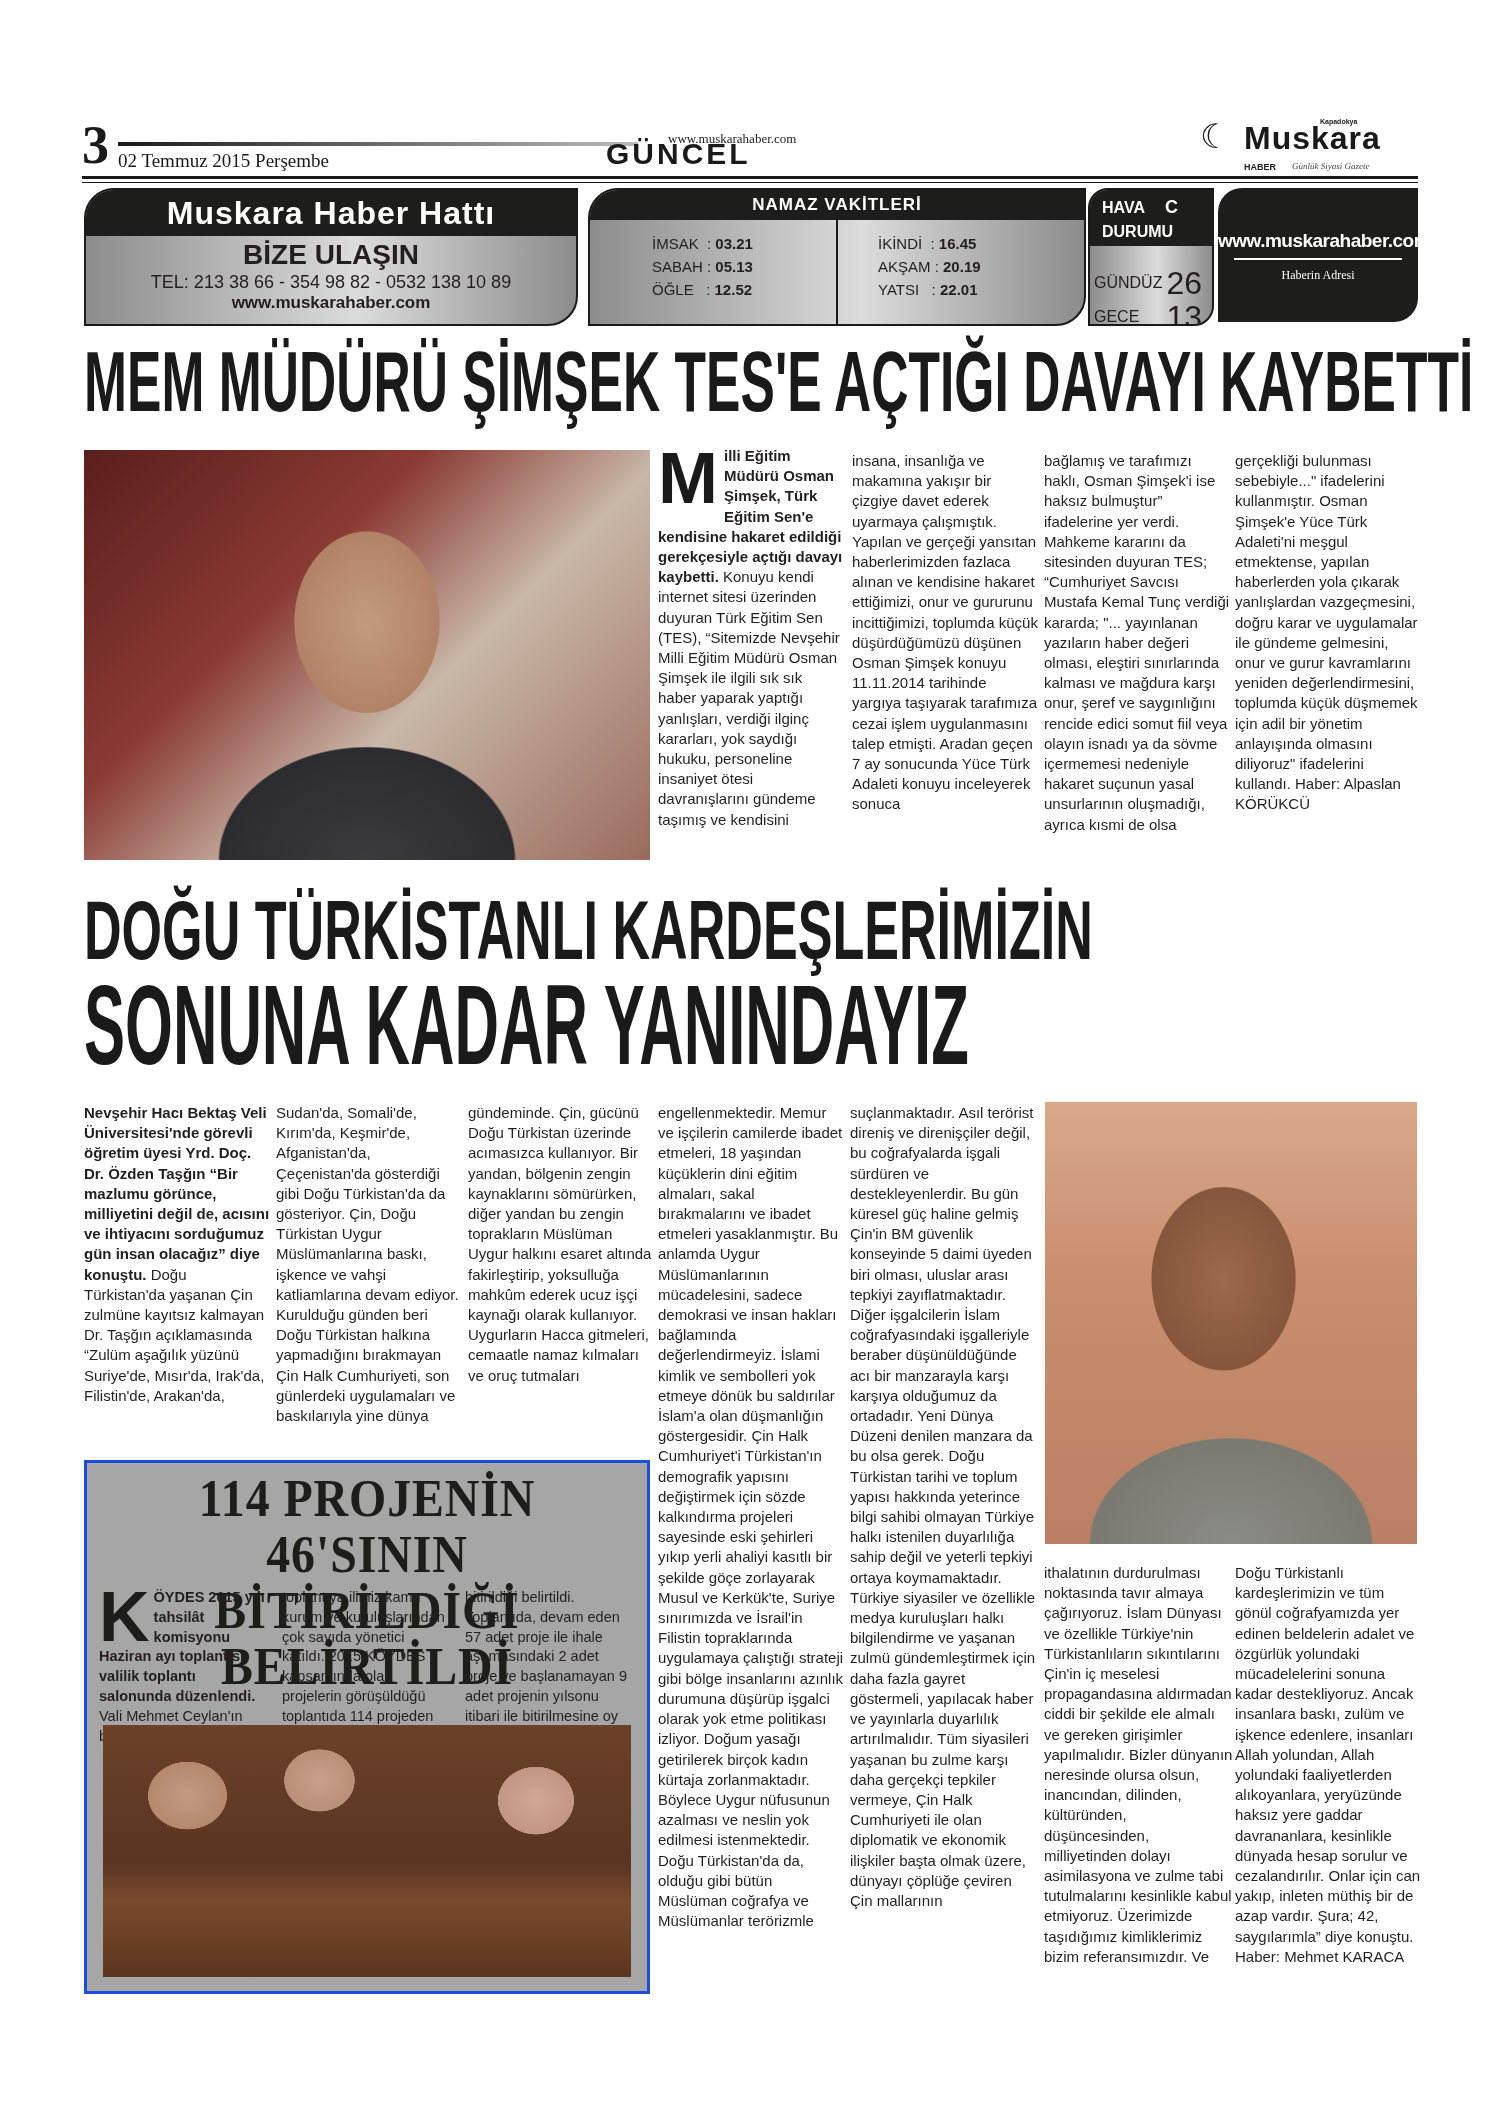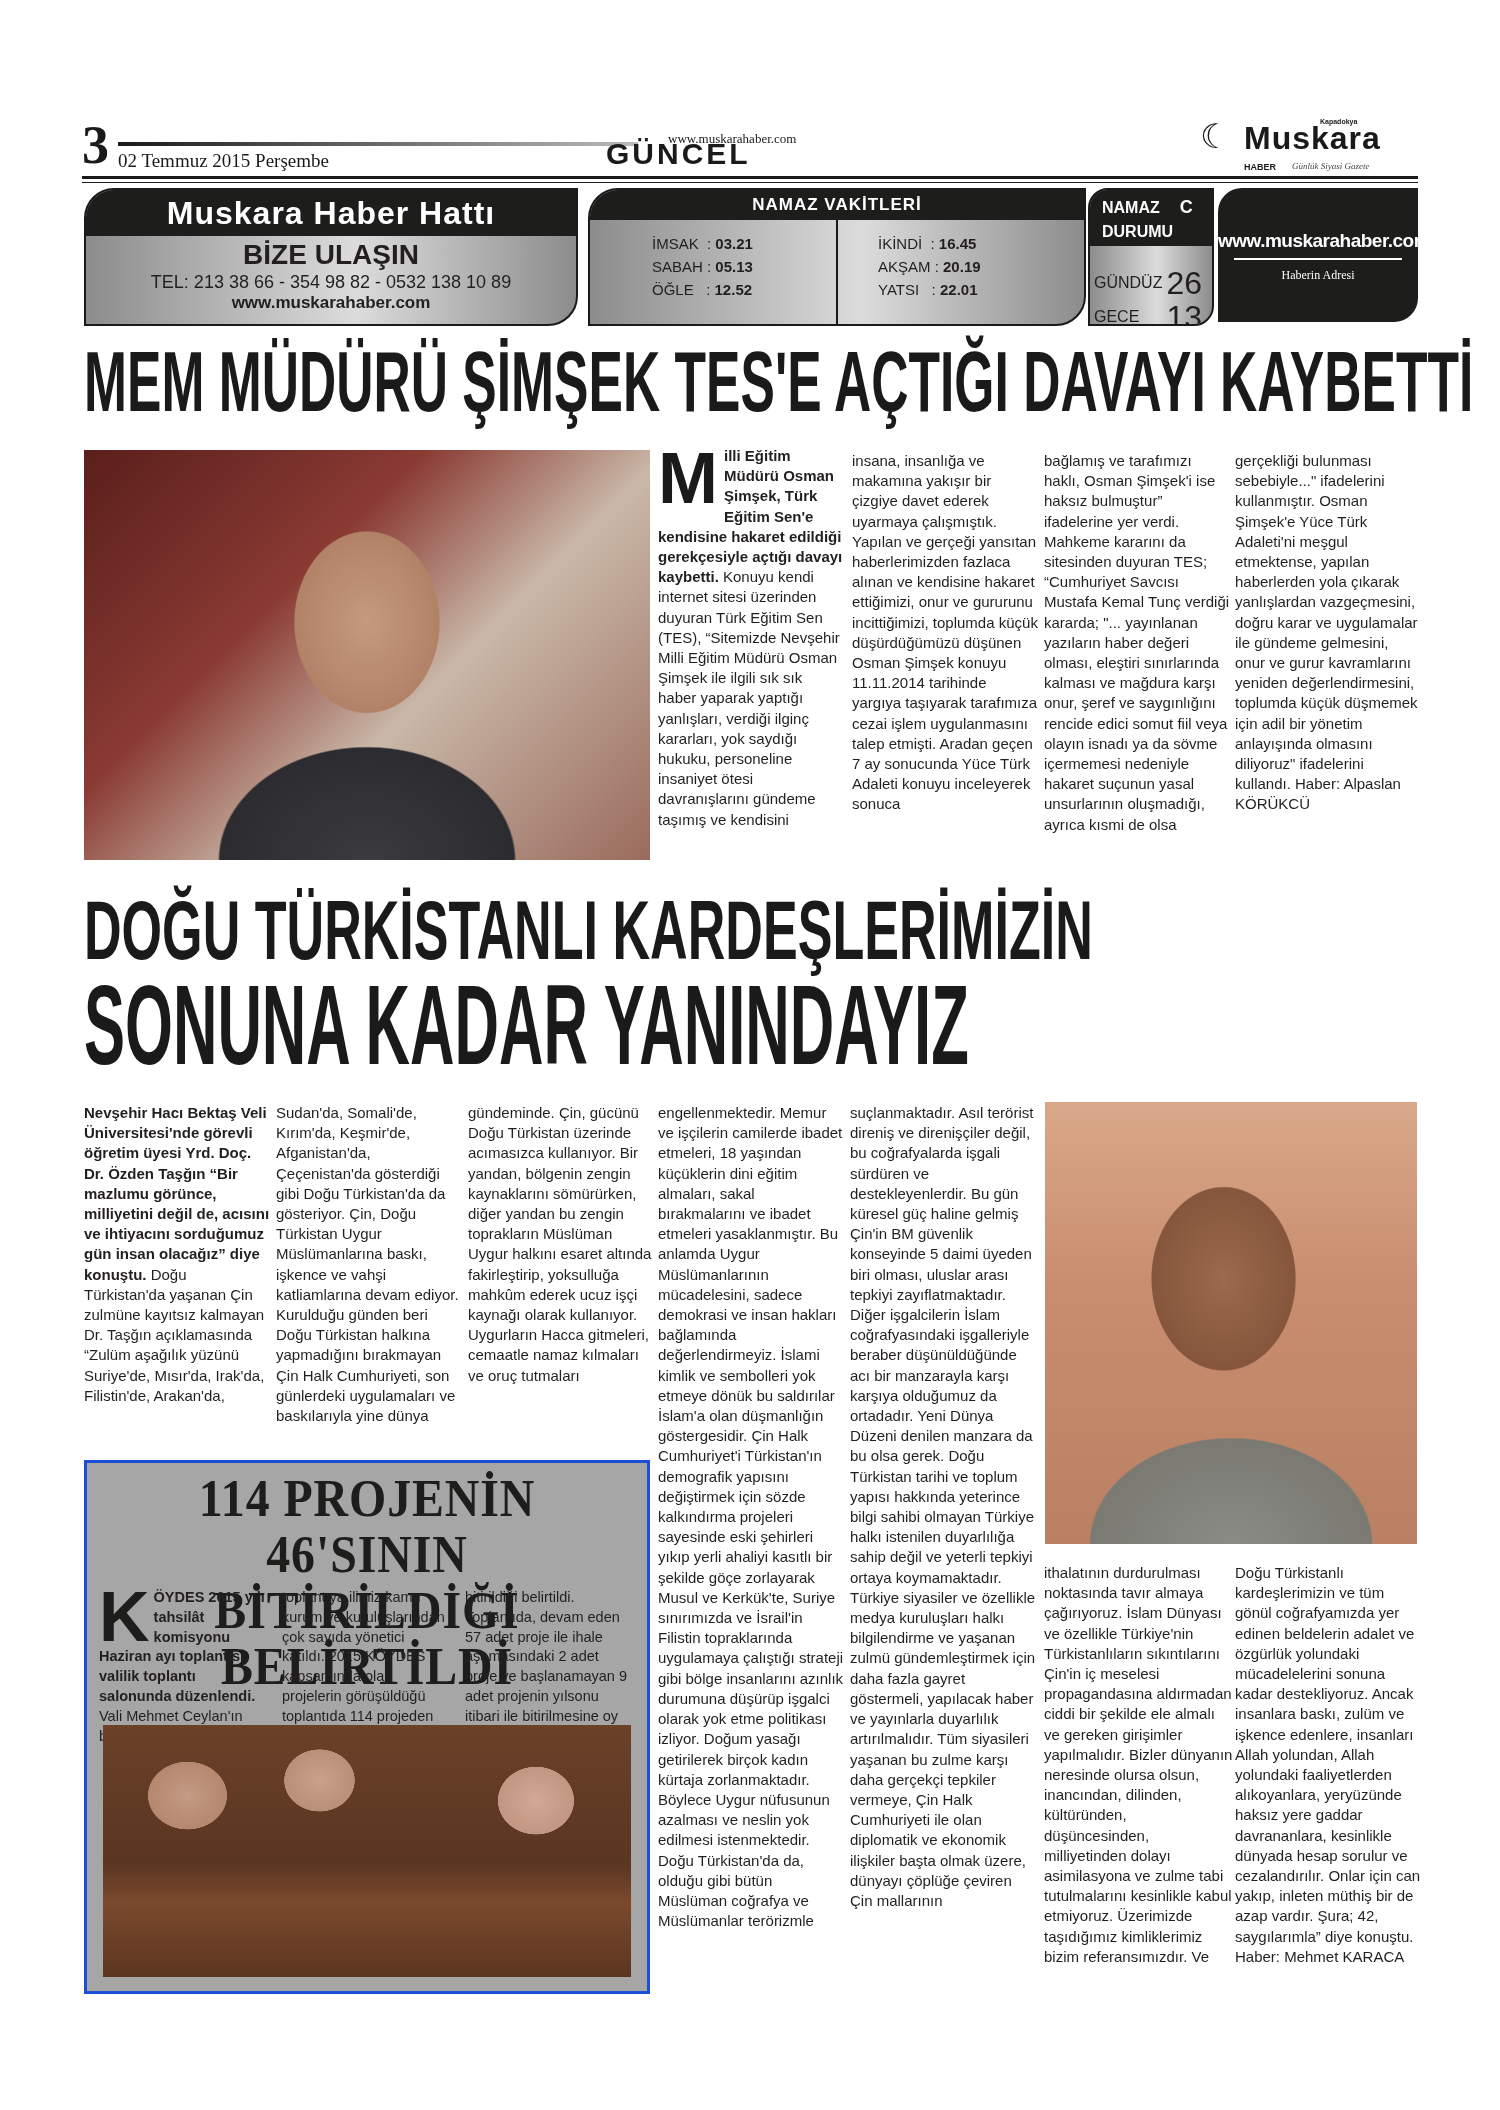--- a/index.html
+++ b/index.html
@@ -141,21 +141,21 @@
     <div class="namaz-col right">
       <div class="namaz-row"><span>İKİNDİ  : </span><b>16.45</b></div>
       <div class="namaz-row"><span>AKŞAM : </span><b>20.19</b></div>
       <div class="namaz-row"><span>YATSI   : </span><b>22.01</b></div>
     </div>
   </div>
 </div>
 
 <div class="abs box hava">
   <div class="box-head">
-    <div class="hava-t1"><span>NAMAZ</span><span class="hava-c">C</span></div>
+    <div class="hava-t1"><span>HAVA</span><span class="hava-c">C</span></div>
     <div class="hava-t2">DURUMU</div>
   </div>
   <div class="hava-row" style="margin-top:20px;line-height:34px;">
     <span>GÜNDÜZ</span>
     <span class="num">26</span>
   </div>
   <div class="hava-row" style="line-height:34px;">
     <span>GECE</span>
     <span class="num">13</span>
   </div>

